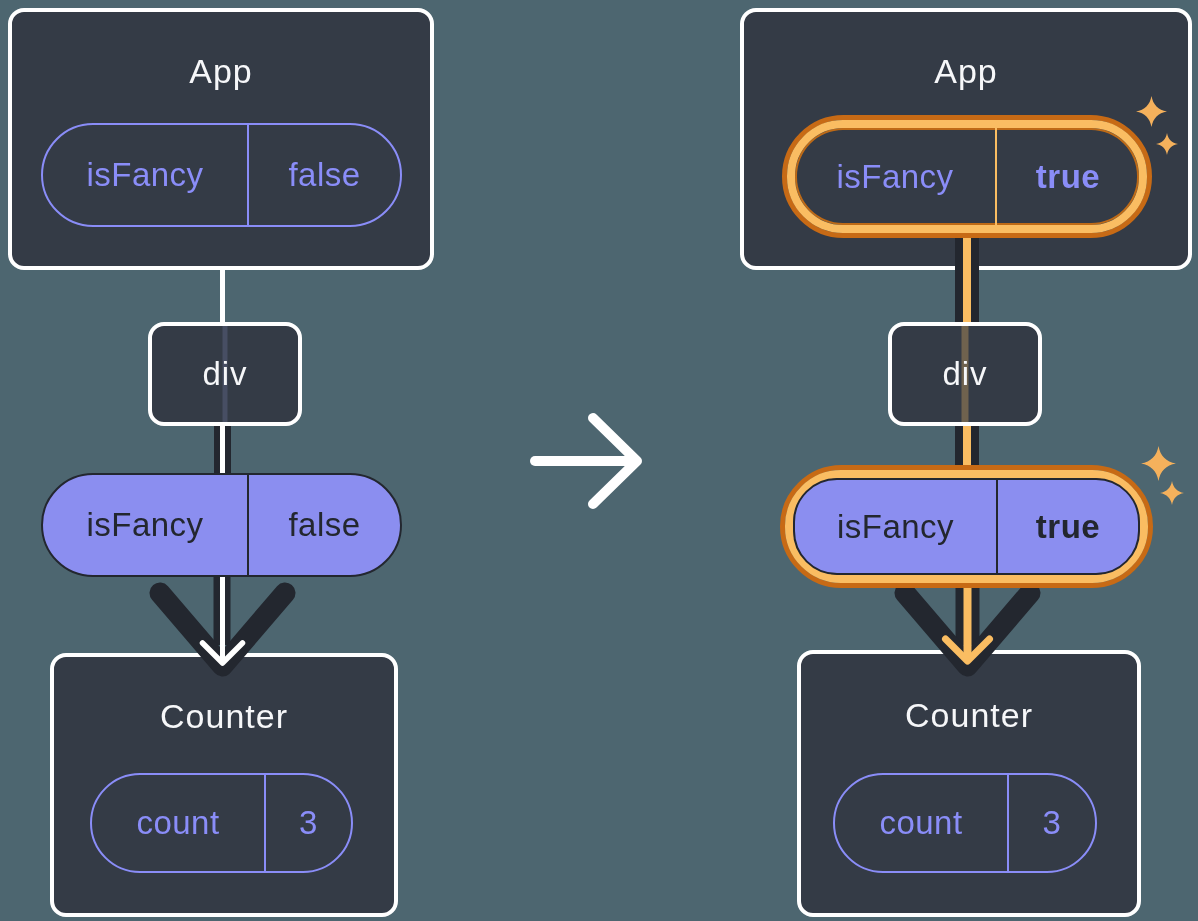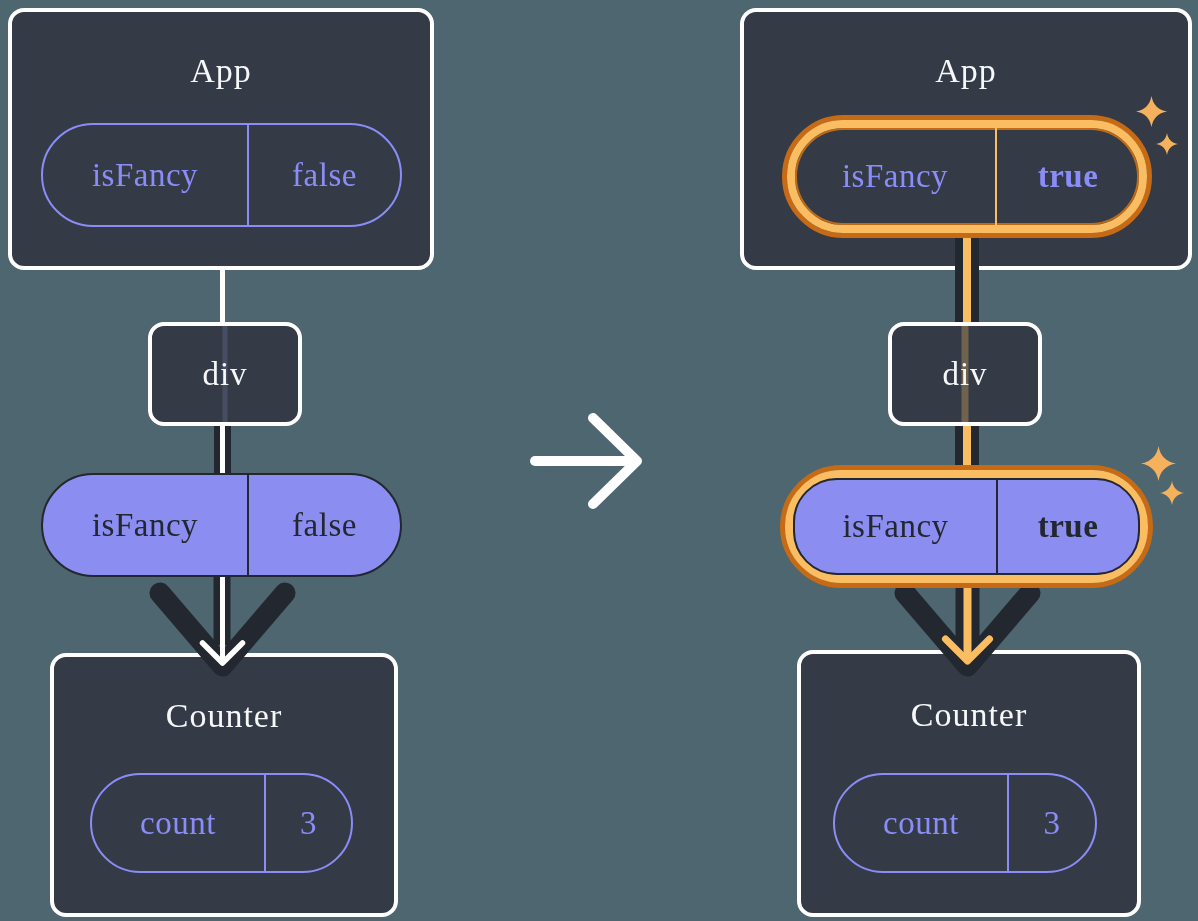--- a/index.html
+++ b/index.html
@@ -1,18 +1,18 @@
 <!DOCTYPE html>
 <html><head>
 <meta charset="utf-8">
 <style>
   html,body{margin:0;padding:0;background:#4D6670;}
   .stage{
     position:relative;width:1198px;height:921px;background:#4D6670;
-    font-family:Liberation Serif, serif;overflow:hidden;
+    font-family:Liberation Sans, sans-serif;overflow:hidden;
   }
   
   .box{
     position:absolute;background:#343B46;border:4px solid #FFFFFF;
     border-radius:16px;box-sizing:border-box;z-index:1;
   }
   .box-title{
     position:absolute;left:0;right:0;text-align:center;color:#F6F7F9;
     font-size:34px;font-weight:500;letter-spacing:1px;z-index:2;
   }

